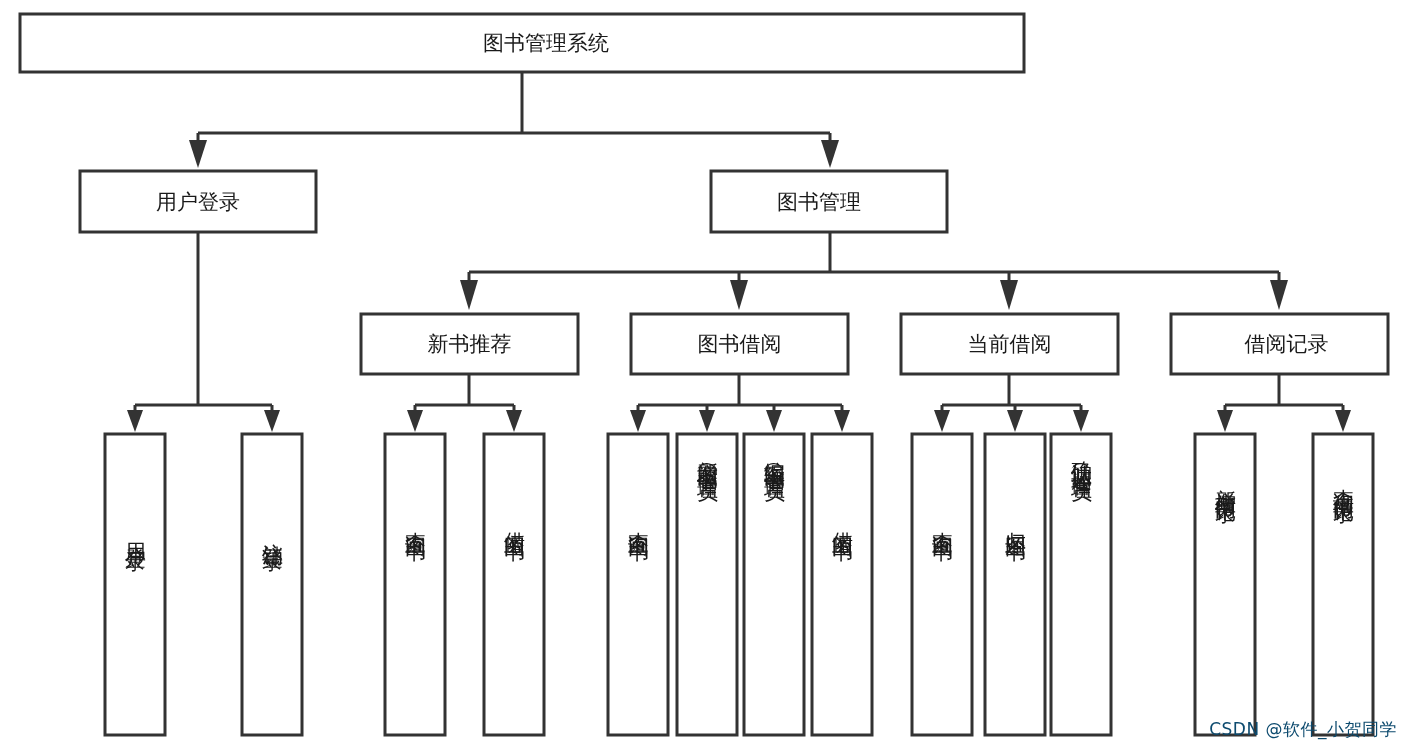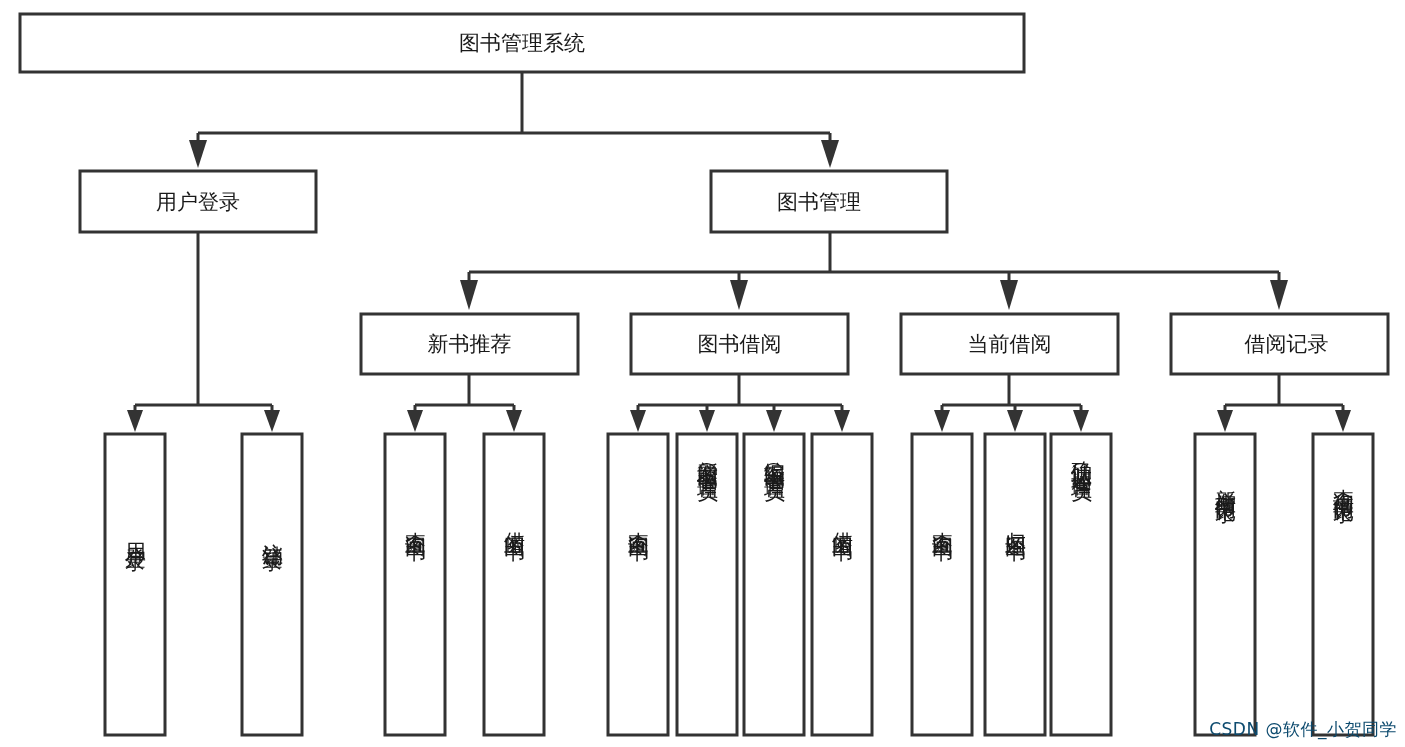--- a/index.html
+++ b/index.html
@@ -186,21 +186,21 @@
     <rect class="node-box" x="677" y="434" width="60" height="301"></rect>
     <rect class="node-box" x="744" y="434" width="60" height="301"></rect>
     <rect class="node-box" x="812" y="434" width="60" height="301"></rect>
     <rect class="node-box" x="912" y="434" width="60" height="301"></rect>
     <rect class="node-box" x="985" y="434" width="60" height="301"></rect>
     <rect class="node-box" x="1051" y="434" width="60" height="301"></rect>
     <rect class="node-box" x="1195" y="434" width="60" height="301"></rect>
     <rect class="node-box" x="1313" y="434" width="60" height="301"></rect>
   </svg>
 
-  <div class="hlabel-wrap" style="left:20px; top:14px; width:1004px; height:58px;">
+  <div class="hlabel-wrap" style="left:20px; top:14px; width:1004px; height:58px;padding-left:24px;">
     <span>图书管理系统</span>
   </div>
 
   <div class="hlabel-wrap" style="left:80px; top:171px; width:236px; height:61px;">
     <span>用户登录</span>
   </div>
 
   <div class="hlabel-wrap" style="left:711px; top:171px; width:216px; height:61px;">
     <span>图书管理</span>
   </div>

